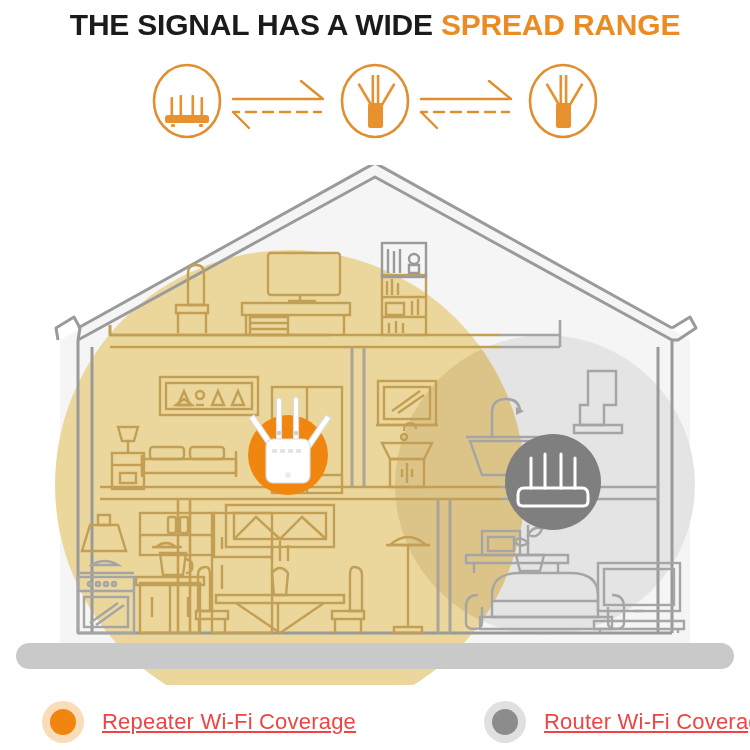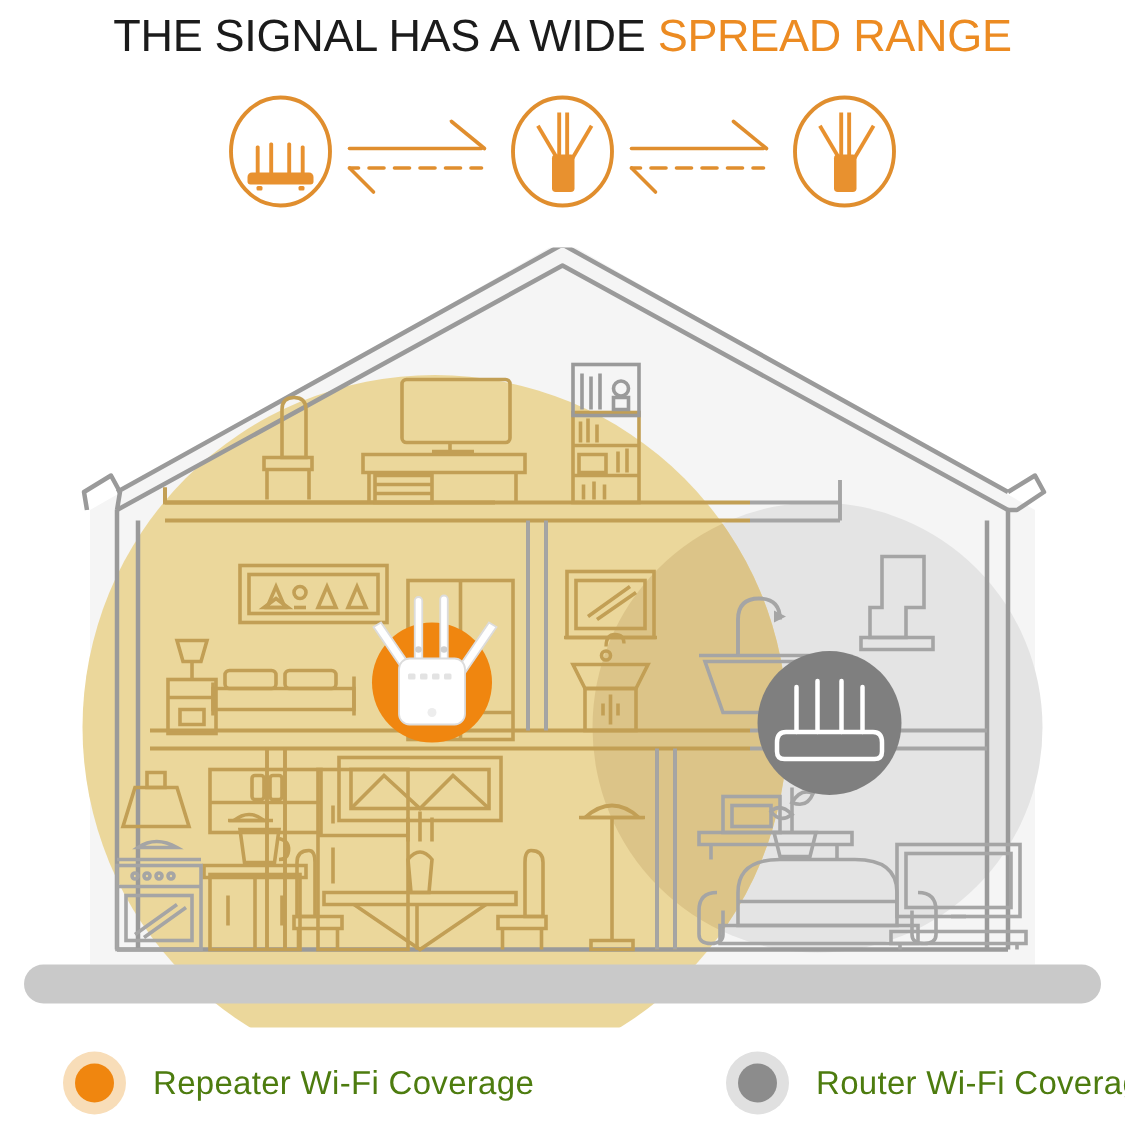--- a/index.html
+++ b/index.html
@@ -10,21 +10,21 @@
     overflow:hidden;
     position:relative;
   }
   .stage{position:absolute;left:0;top:0;width:750px;height:750px;}
 
   
   .title-row{
     position:absolute;left:0;top:8px;width:750px;
     text-align:center;
     font-size:30px;
-    font-weight:normal;
+    font-weight:bold;
     letter-spacing:-0.2px;
     white-space:nowrap;
   }
   .title-dark{color:#1b1b1b;}
   .title-accent{color:#ec8b22;}
 
   
   .icon-strip{
     position:absolute;left:0;top:62px;width:750px;height:78px;
     display:flex;align-items:center;justify-content:center;gap:0px;
@@ -41,23 +41,24 @@
   .legend-item.router{margin-left:128px;}
   .legend-dot{
     width:42px;height:42px;border-radius:50%;
     display:flex;align-items:center;justify-content:center;
     flex:0 0 auto;
   }
   .legend-dot .inner{width:26px;height:26px;border-radius:50%;}
   .legend-label{
     margin-left:18px;
     font-size:22px;
-    color:#4d7c0f;
+    color:#ef4444;
     white-space:nowrap;
     letter-spacing:0.2px;
+    text-decoration:underline;
   }
 
   svg{display:block;}
 </style>
 </head>
 <body>
 
 <div class="stage">
 
   <div class="title-row">

